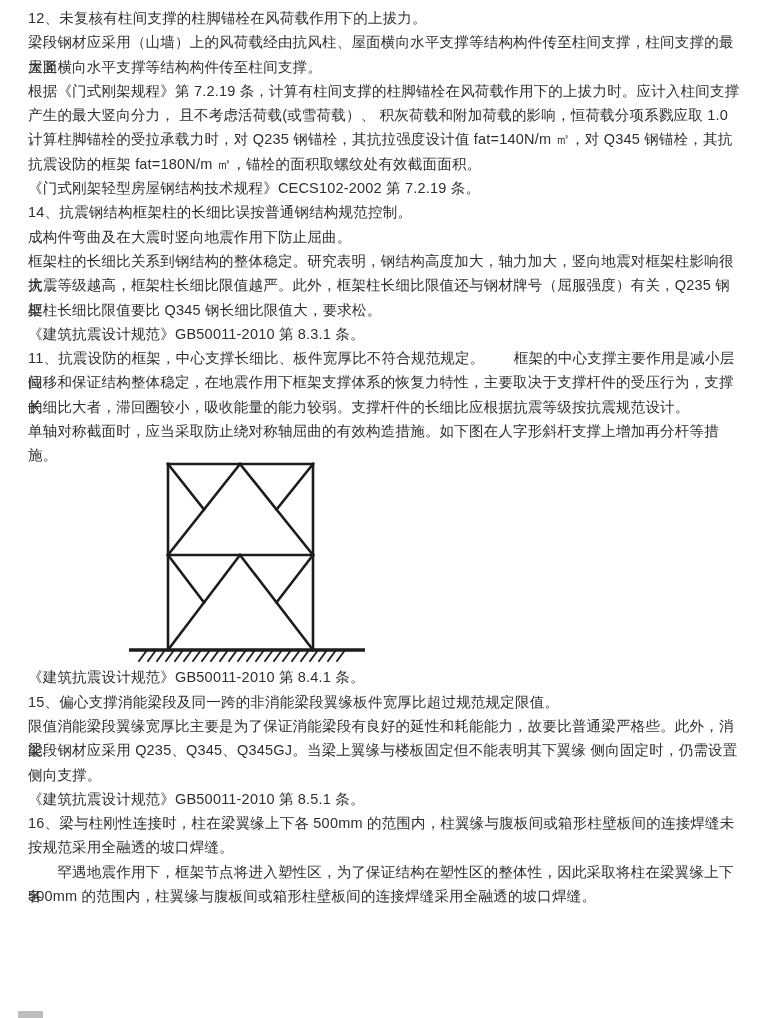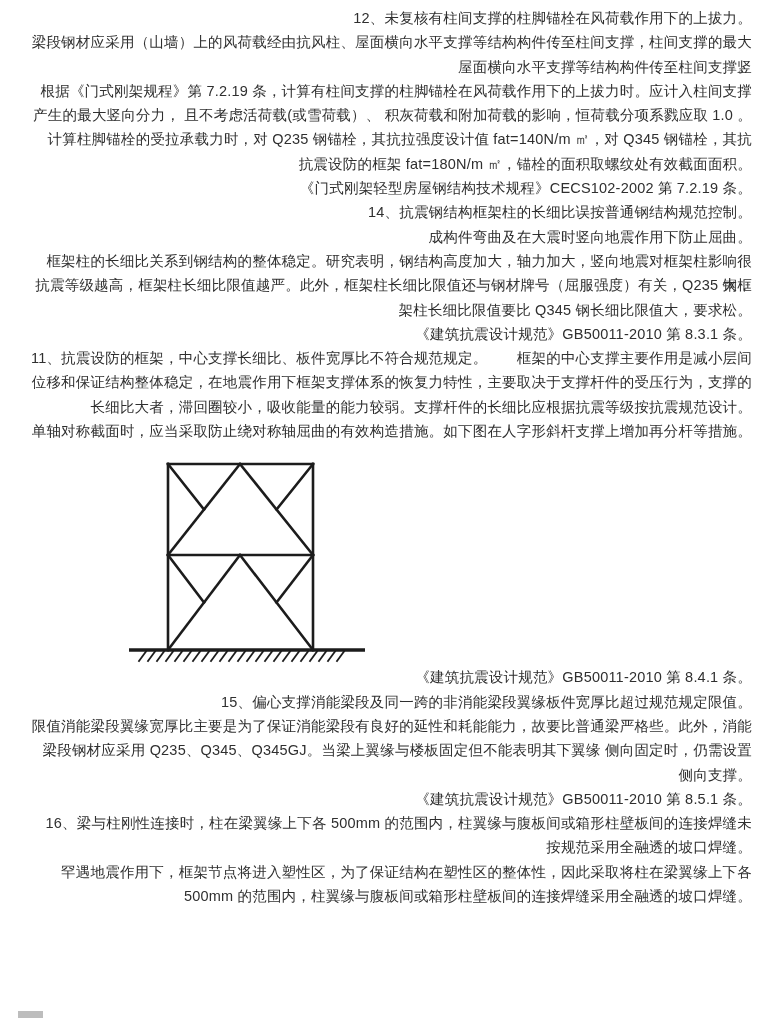--- a/index.html
+++ b/index.html
@@ -5,21 +5,21 @@
   html, body { margin: 0; padding: 0; background: #ffffff; }
   .page {
     position: relative;
     width: 772px;
     height: 1018px;
     background: #ffffff;
     overflow: hidden;
     font-family: "Liberation Sans", "DejaVu Sans", sans-serif;
     color: #2f2f2f;
   }
-  .text-block { padding: 0 20px; text-align: right; }
+  .text-block { padding: 0 28px; }
   #block-upper { padding-top: 6px; }
   .line {
     font-size: 14.5px;
     line-height: 24.3px;
     height: 24.3px;
     white-space: pre-wrap;
     letter-spacing: 0.2px;
   }
   .figure-wrap {
     margin: 4px 0 0 129px;

